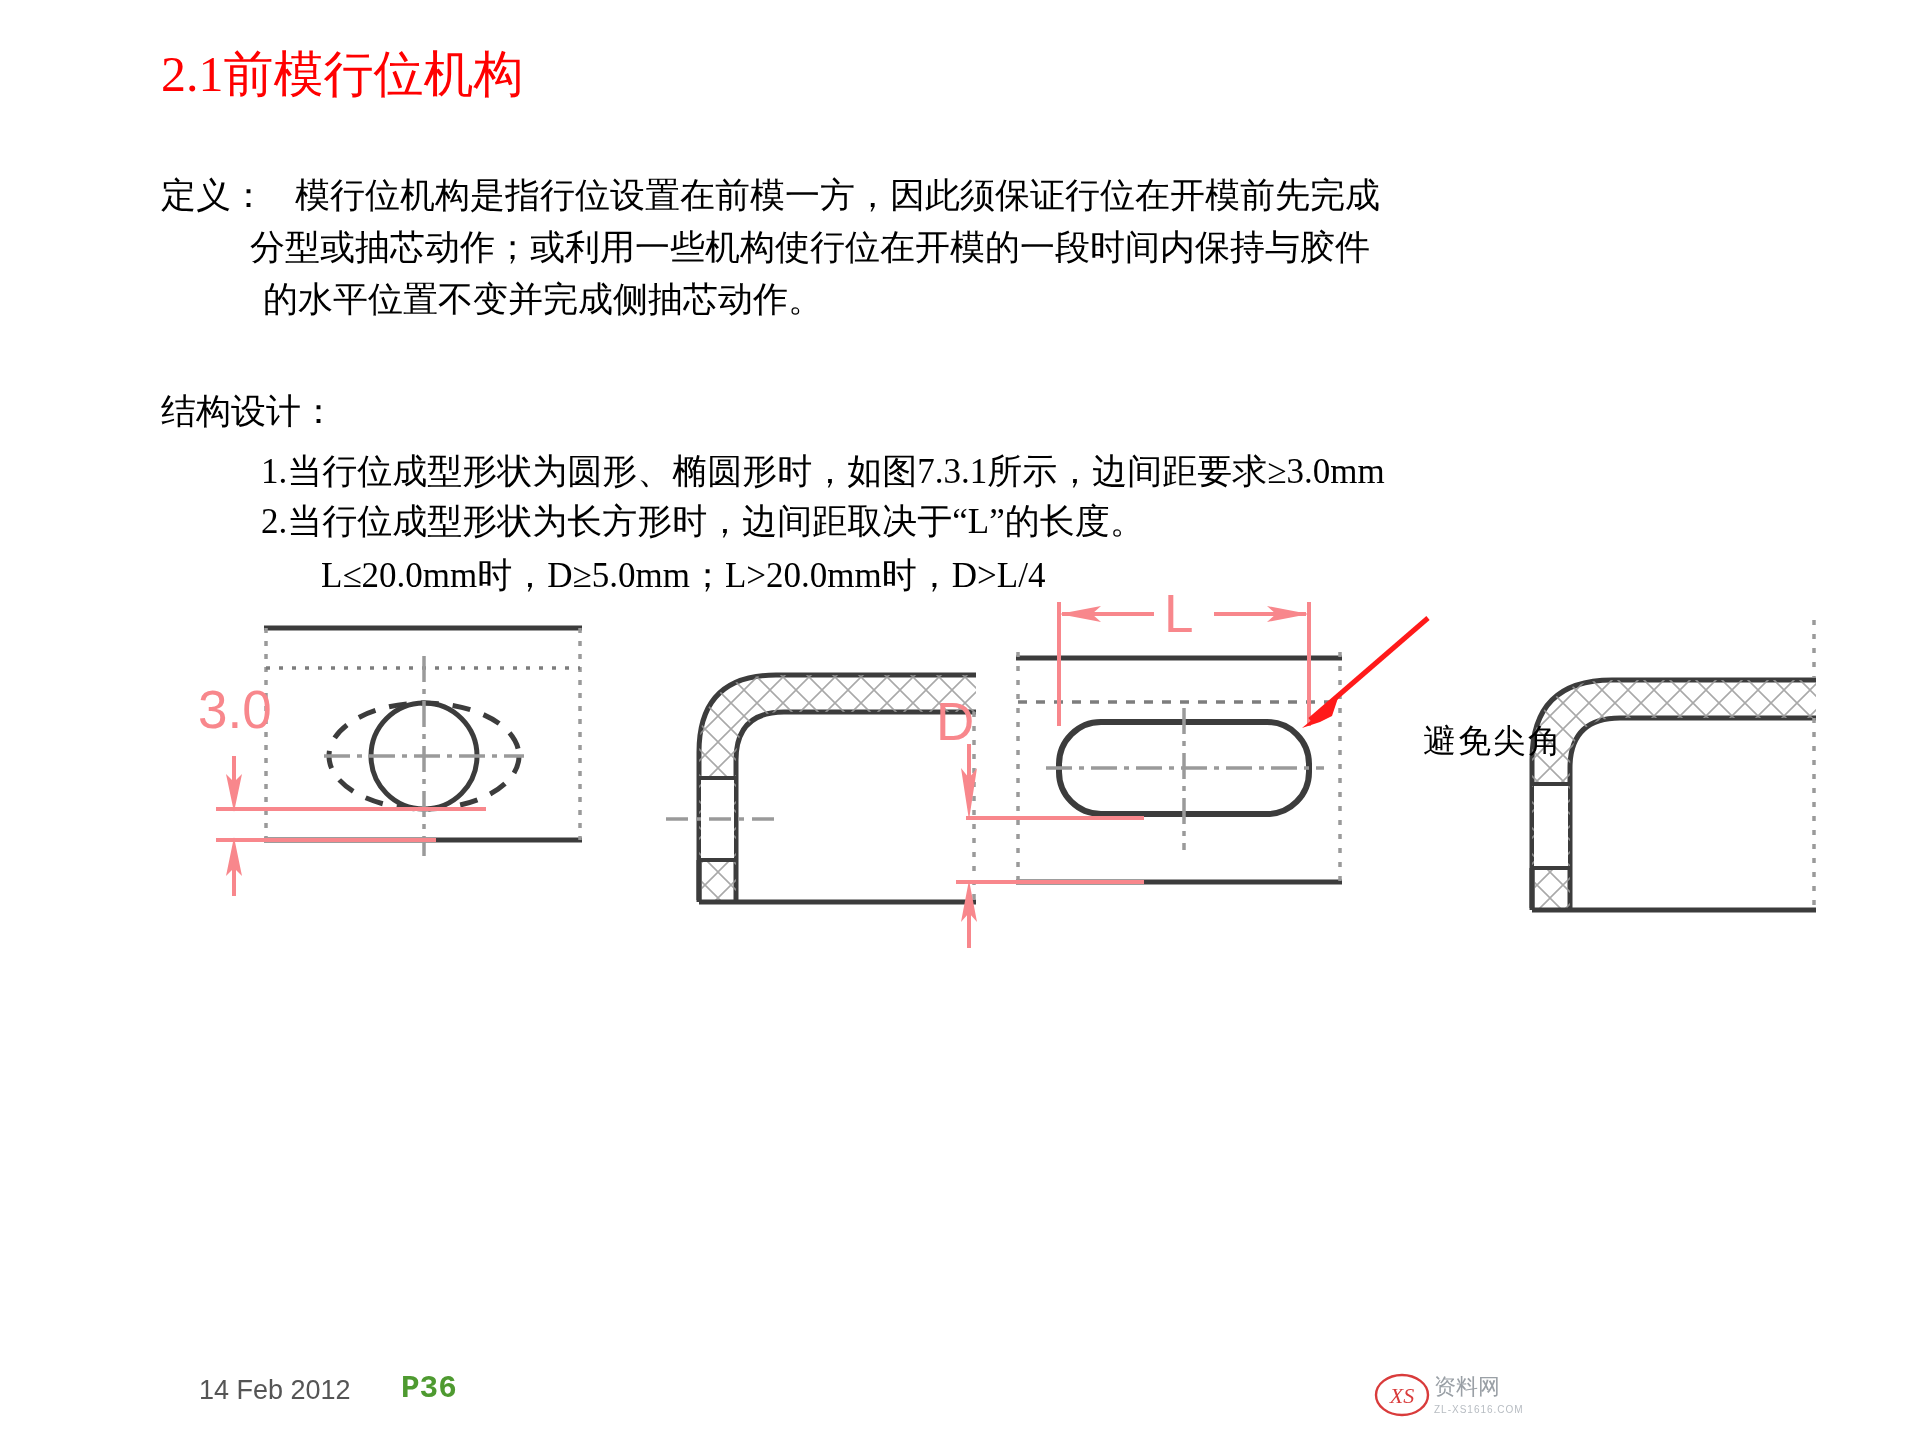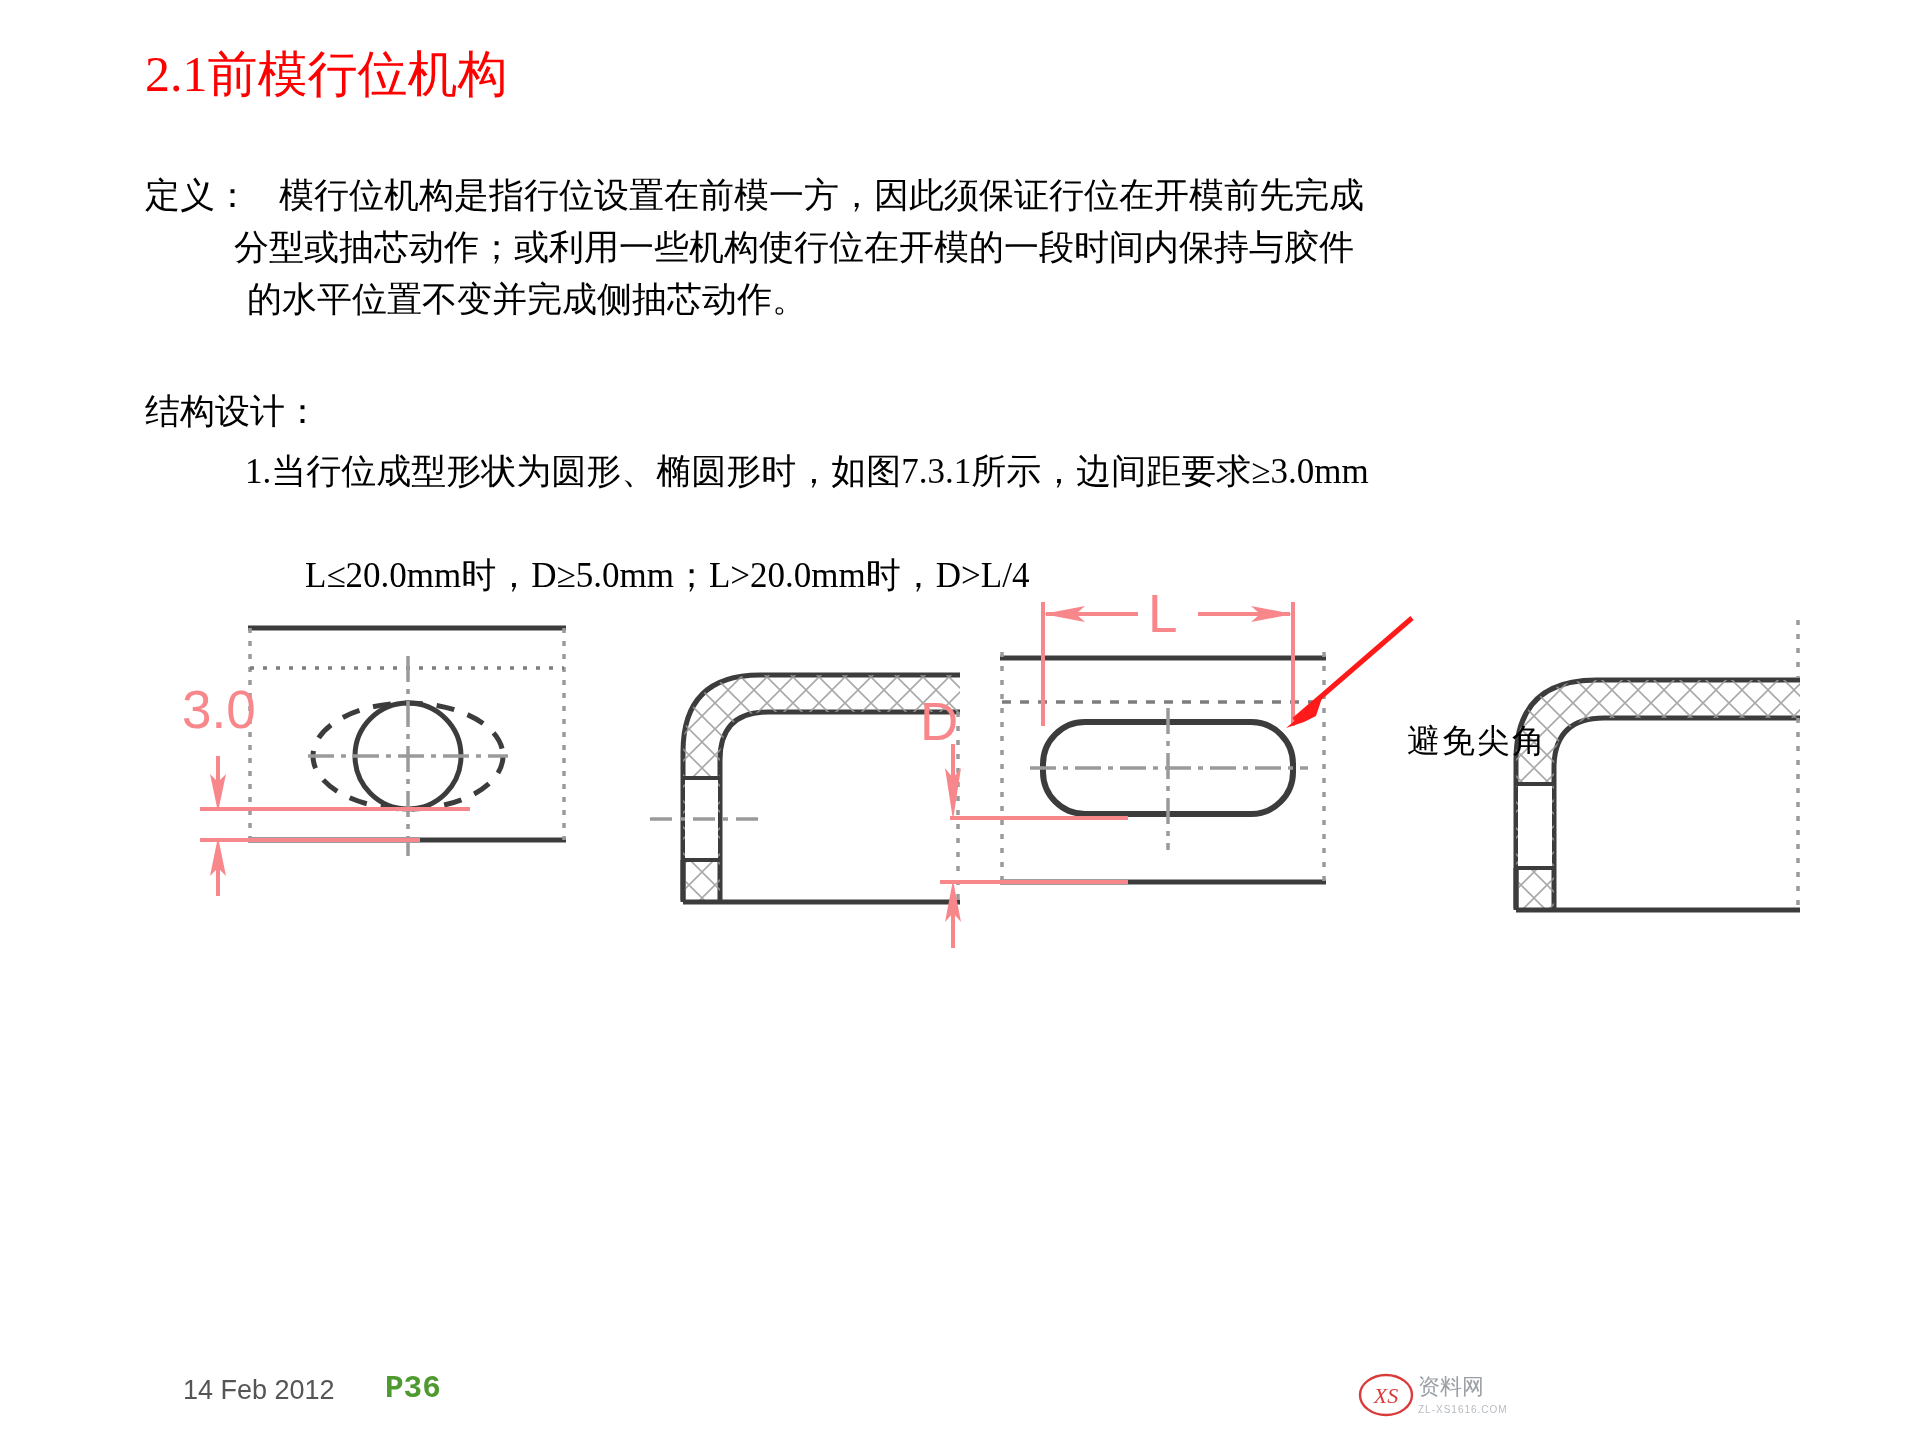--- a/index.html
+++ b/index.html
@@ -10,21 +10,21 @@
   body {
     width: 1920px;
     height: 1440px;
     position: relative;
     overflow: hidden;
     font-family: "Liberation Serif", "DejaVu Serif", serif;
     color: #000000;
   }
   .slide {
     position: absolute;
-    left: 0; top: 0;
+    left: 16px; top: 0;
     width: 1584px;
     height: 1440px;
     background: #ffffff;
   }
 
   
   .title {
     position: absolute;
     left: 145px;
     top: 46px;
@@ -116,20 +116,21 @@
 
   <div class="title">2.1前模行位机构</div>
 
   <div class="body-block def-label">定义：</div>
   <div class="body-block def-l1">模行位机构是指行位设置在前模一方，因此须保证行位在开模前先完成</div>
   <div class="body-block def-l2">分型或抽芯动作；或利用一些机构使行位在开模的一段时间内保持与胶件</div>
   <div class="body-block def-l3">的水平位置不变并完成侧抽芯动作。</div>
 
   <div class="body-block struct-head">结构设计：</div>
   <div class="body-block item1">1.当行位成型形状为圆形、椭圆形时，如图7.3.1所示，边间距要求≥3.0mm</div>
+  <div class="body-block item2">2.当行位成型形状为长方形时，边间距取决于“L”的长度。</div>
   <div class="body-block formula">L≤20.0mm时，D≥5.0mm；L&gt;20.0mm时，D&gt;L/4</div>
 
   <svg class="figure" viewBox="0 0 1920 560" width="1920" height="560" xmlns="http://www.w3.org/2000/svg">
 
     <defs>
 
       <pattern id="xhatch" width="26" height="26" patternUnits="userSpaceOnUse">
         <path d="M0 0 L26 26 M26 0 L0 26" stroke="#9a9a9a" stroke-width="1.6" fill="none"></path>
       </pattern>
       <marker id="redArrowDown" markerWidth="14" markerHeight="16" refX="7" refY="15" orient="auto" markerUnits="userSpaceOnUse">

